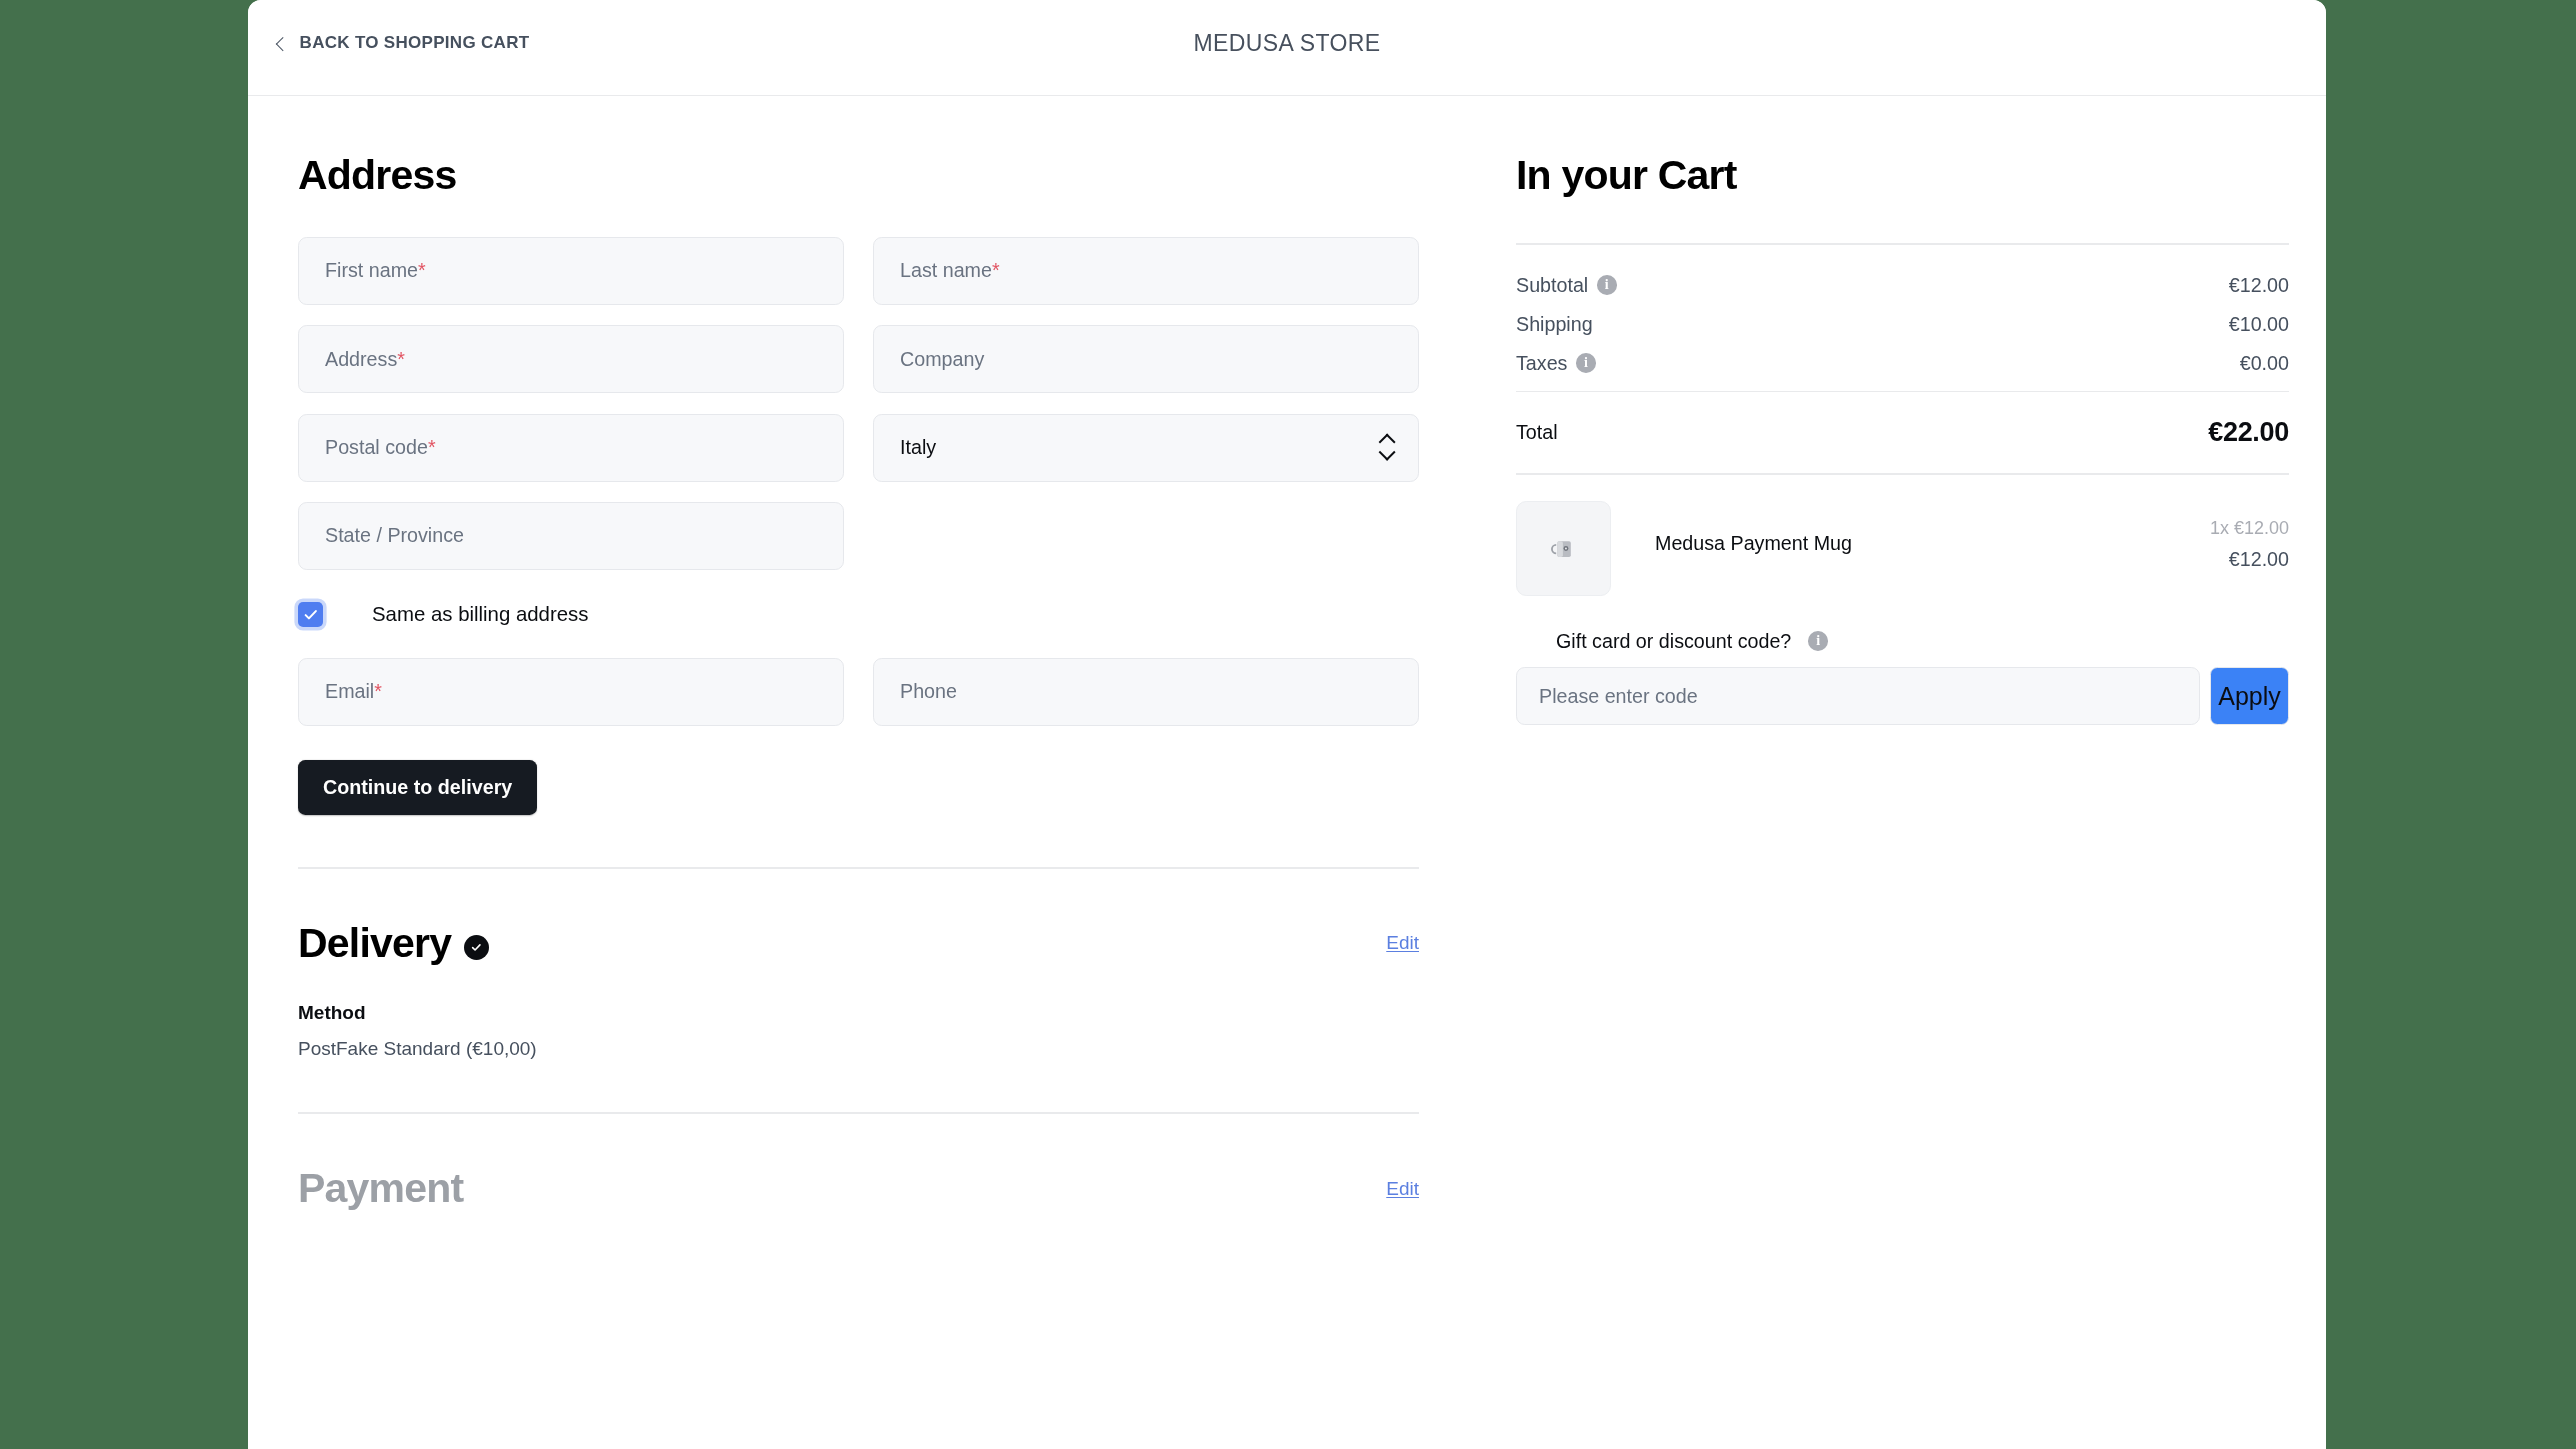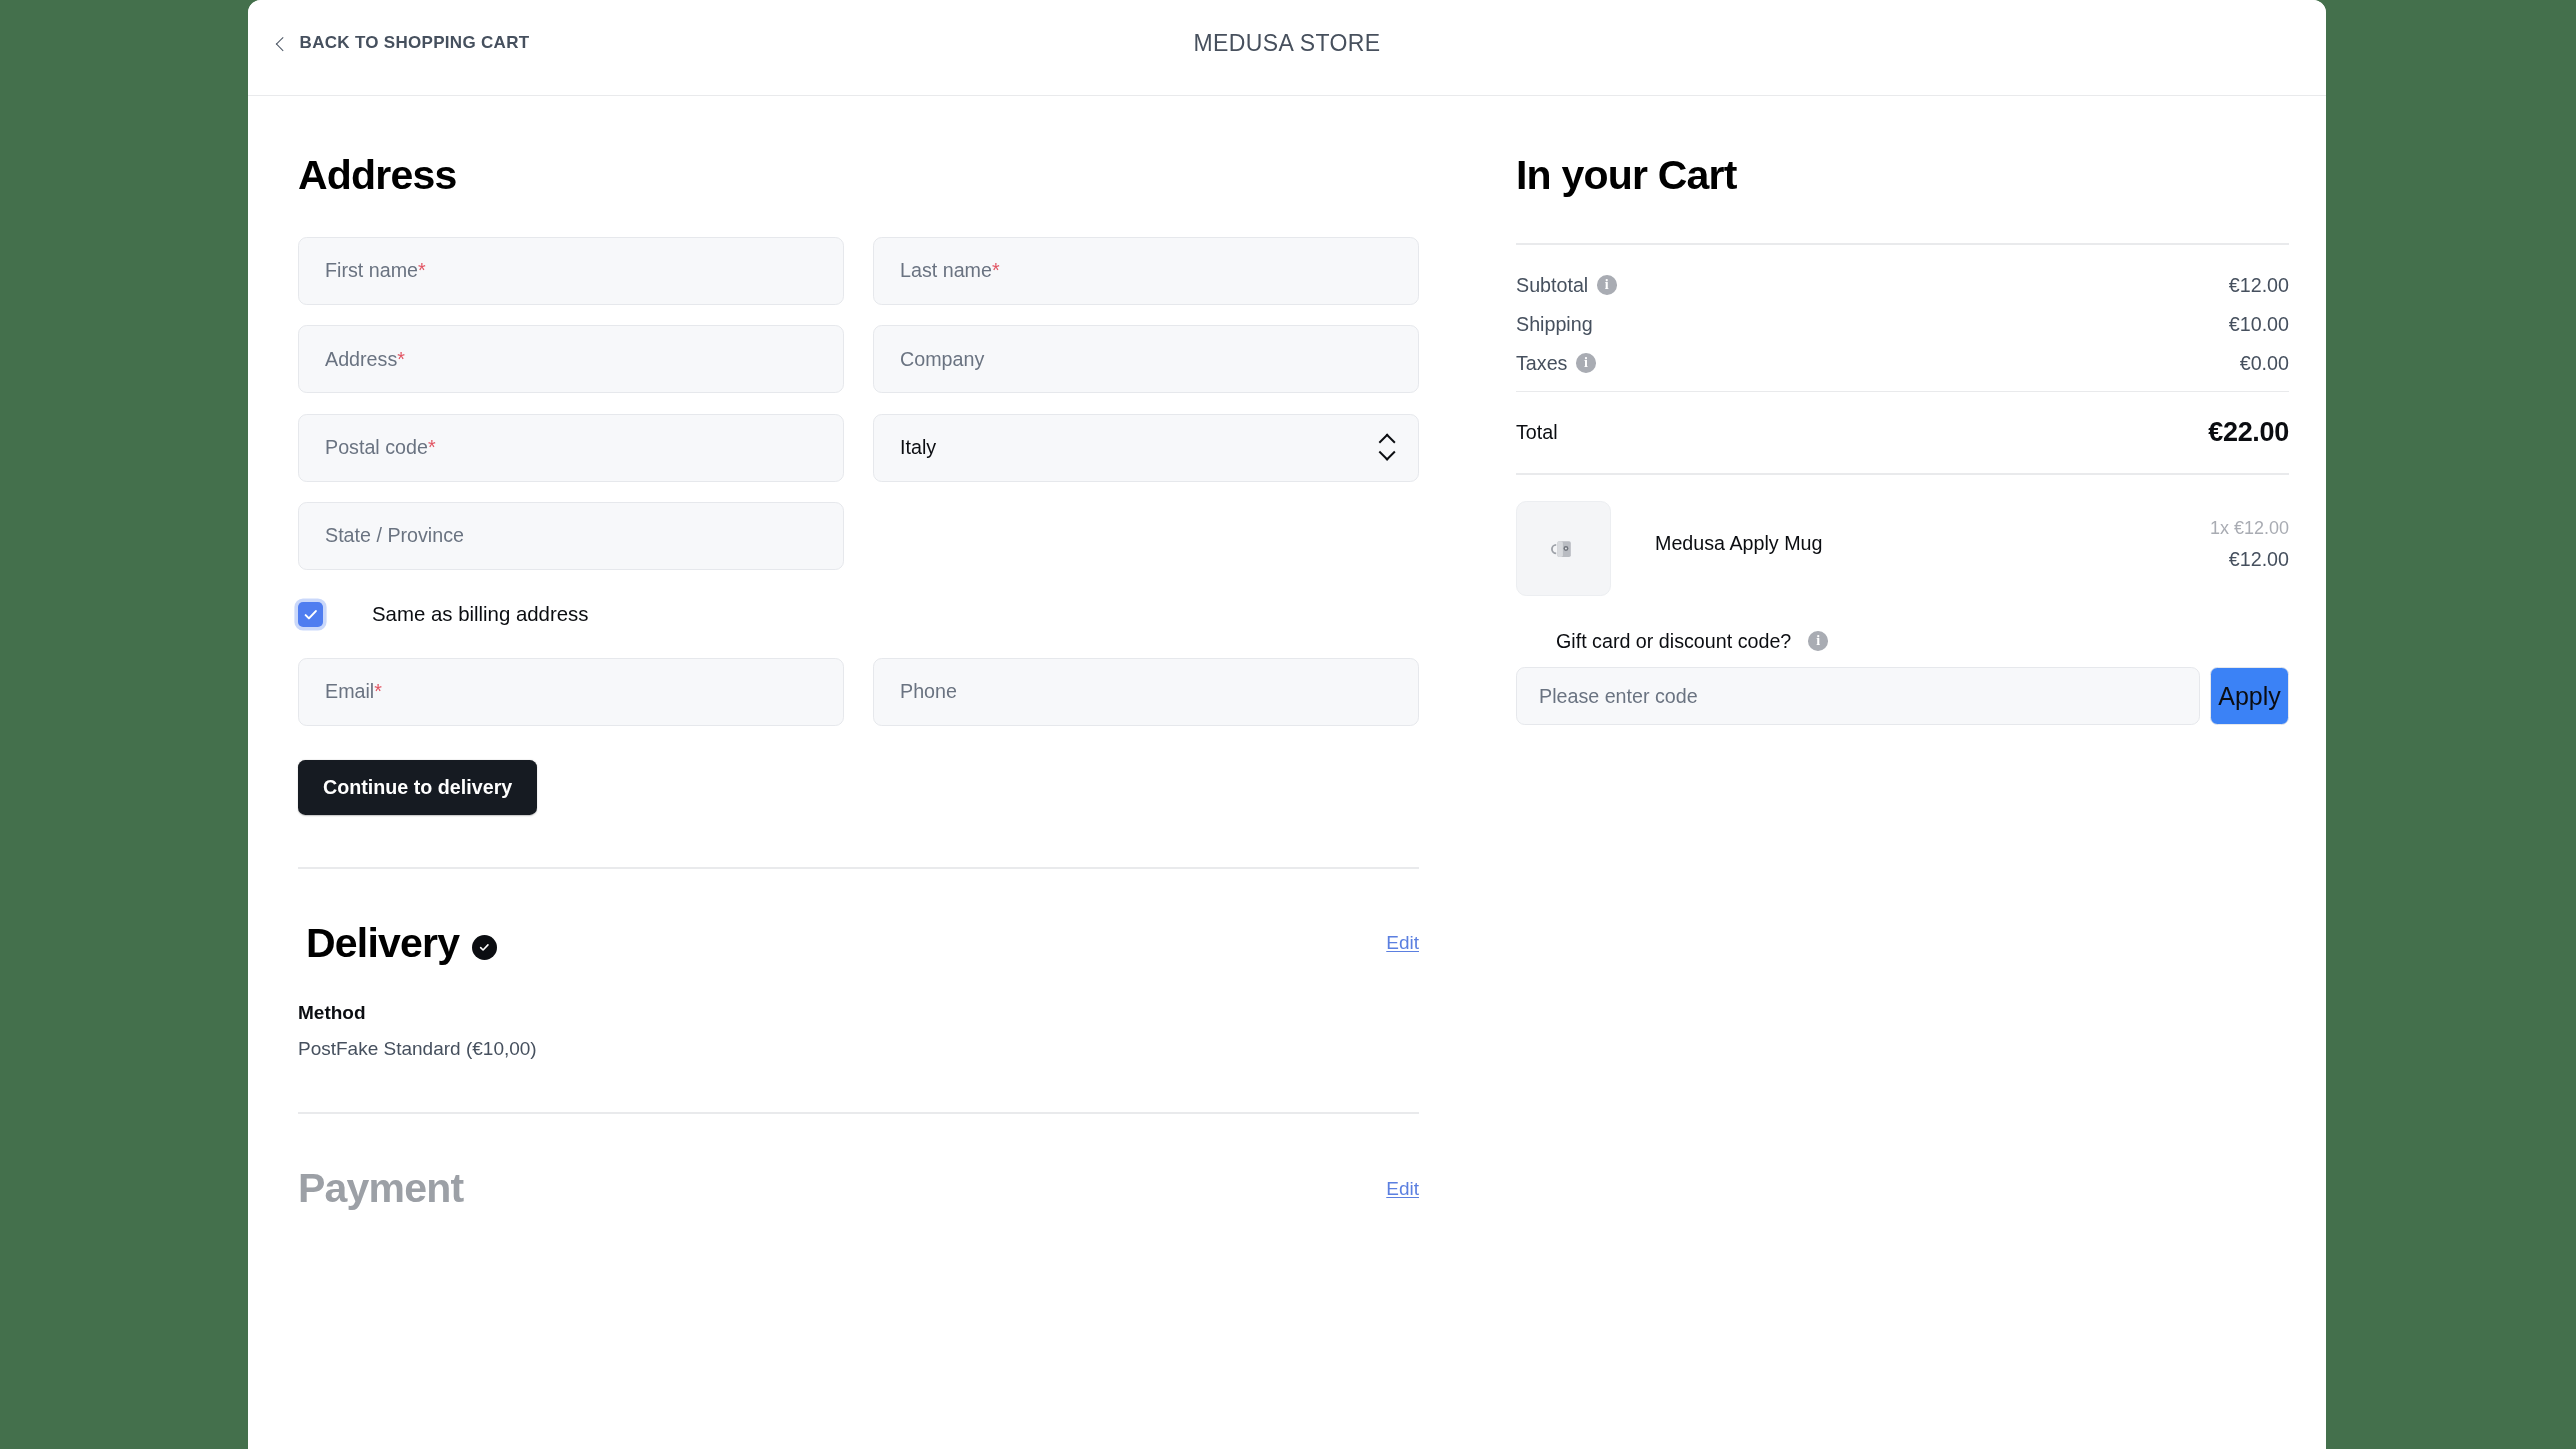--- a/index.html
+++ b/index.html
@@ -107,21 +107,20 @@
 
   .title-row {
     display: flex;
     align-items: center;
     justify-content: space-between;
   }
   .title-with-badge {
     display: flex;
     align-items: center;
     gap: 13px;
-    margin-left: 8px;
   }
   .check-badge {
     width: 25px; height: 25px;
     border-radius: 50%;
     background: #0b0d11;
     display: inline-flex;
     align-items: center;
     justify-content: center;
     position: relative;
     top: 4.4px;
@@ -535,21 +534,21 @@
       <div class="item-row">
         <span class="thumb">
           <svg viewBox="0 0 64 64" aria-hidden="true">
             <rect x="22" y="20" width="22" height="26" rx="3" fill="#b9bcc2"></rect>
             <rect x="22" y="20" width="9" height="26" rx="3" fill="#d8dade"></rect>
             <path d="M20 26 a7 7 0 1 0 0 14" fill="none" stroke="#9ea2a9" stroke-width="3"></path>
             <circle cx="36" cy="32" r="4" fill="#6f747c"></circle>
             <circle cx="36" cy="32" r="1.6" fill="#e9eaec"></circle>
           </svg>
         </span>
-        <span class="item-name">Medusa Apply Mug</span>
+        <span class="item-name">Medusa Payment Mug</span>
         <span class="item-prices">
           <span class="item-unit" style="display:block;">1x €12.00</span>
           <span class="item-total" style="display:block;">€12.00</span>
         </span>
       </div>
 
       <div class="disc-label">
         <span>Gift card or discount code?</span>
         <span class="info-icon">i</span>
       </div>

